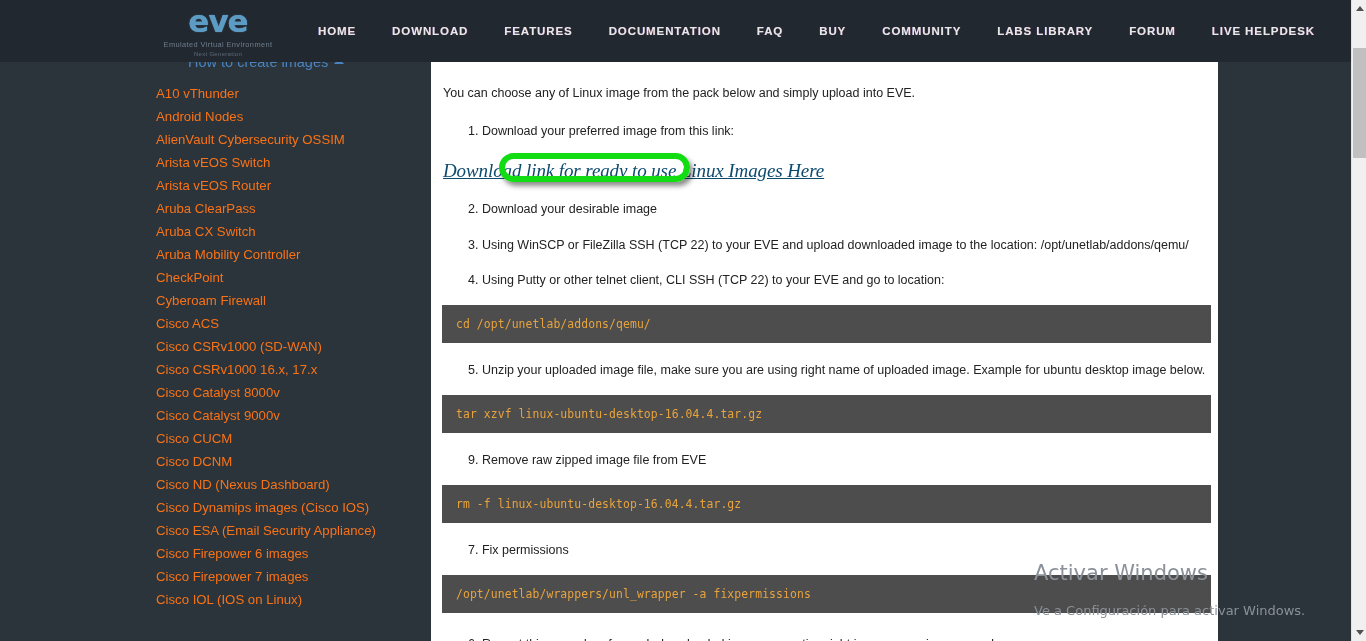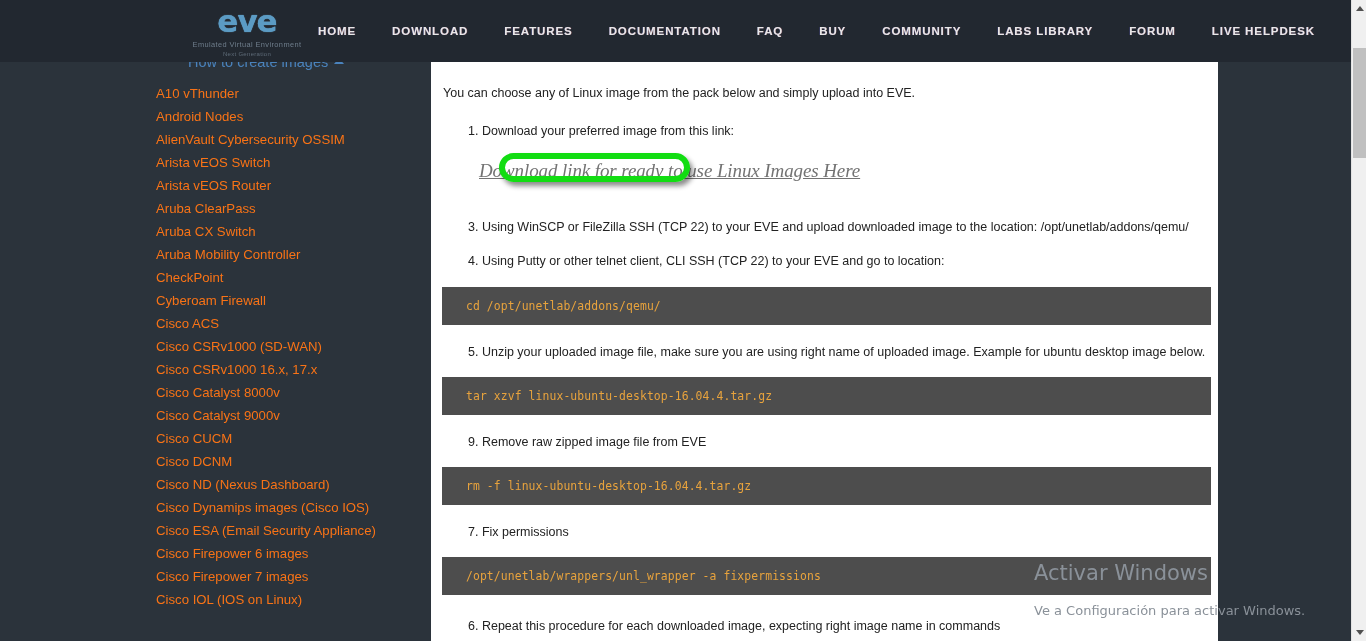--- a/index.html
+++ b/index.html
@@ -15,21 +15,20 @@
     position: absolute; left: 0; top: 0;
     width: 1351px; height: 62px;
     background: #222830;
     display: flex; align-items: center;
   }
   .logo-wrap {
     position: absolute; left: 162px; top: 2px;
     width: 112px; height: 58px;
     display: flex; flex-direction: column; align-items: center;
     justify-content: center;
-    margin-left: 29px;
   }
   .logo-eve {
     font-family: "DejaVu Sans", sans-serif;
     font-size: 31px; font-weight: 700; letter-spacing: -1px;
     color: #5b9bc4; line-height: 1;
     text-shadow: 0 0 1px #6aa8cf;
   }
   .logo-sub1 {
     font-size: 7.4px; color: #6f7e8c; letter-spacing: .4px;
     margin-top: 3px; white-space: nowrap;
@@ -106,35 +105,34 @@
     font-family: "Liberation Sans", sans-serif;
   }
   .step {
     font-size: 12.5px; color: #222;
     margin-left: 25px;
     line-height: 1.45;
     font-family: "Liberation Sans", sans-serif;
   }
   .biglink {
     display: inline-block;
-    color: #737373;
+    color: #0c4a6e;
     font-size: 19px;
     font-style: italic;
     font-weight: 400;
     text-decoration: underline;
     font-family: "Liberation Serif", serif;
     letter-spacing: -.1px;
-    margin-left: 36px;
   }
   .codeblock {
     background: #4d4d4d;
     color: #e8a33d;
     font-family: "DejaVu Sans Mono", monospace;
     font-size: 11.4px;
-    padding: 12px 24px;
+    padding: 12px 14px;
     margin: 0 -1px;
     width: 769px;
     letter-spacing: .1px;
   }
   .sp-16 { height: 16px; }
   .sp-18 { height: 18px; }
   .sp-20 { height: 20px; }
   .sp-22 { height: 22px; }
 
   
@@ -263,20 +261,21 @@
 </aside>
 
 <main class="content">
   <div class="content-inner">
     <p class="para">You can choose any of Linux image from the pack below and simply upload into EVE.</p>
     <div class="sp-20"></div>
     <p class="step">1. Download your preferred image from this link:</p>
     <div class="sp-20"></div>
     <a href="#" class="biglink">Download link for ready to use Linux Images Here</a>
     <div class="sp-18"></div>
+    <p class="step">2. Download your desirable image</p>
     <div class="sp-18"></div>
     <p class="step">3. Using WinSCP or FileZilla SSH (TCP 22) to your EVE and upload downloaded image to the location: /opt/unetlab/addons/qemu/</p>
     <div class="sp-16"></div>
     <p class="step">4. Using Putty or other telnet client, CLI SSH (TCP 22) to your EVE and go to location:</p>
     <div class="sp-16"></div>
     <pre class="codeblock">cd /opt/unetlab/addons/qemu/</pre>
     <div class="sp-18"></div>
     <p class="step">5. Unzip your uploaded image file, make sure you are using right name of uploaded image. Example for ubuntu desktop image below.</p>
     <div class="sp-16"></div>
     <pre class="codeblock">tar xzvf linux-ubuntu-desktop-16.04.4.tar.gz</pre>

